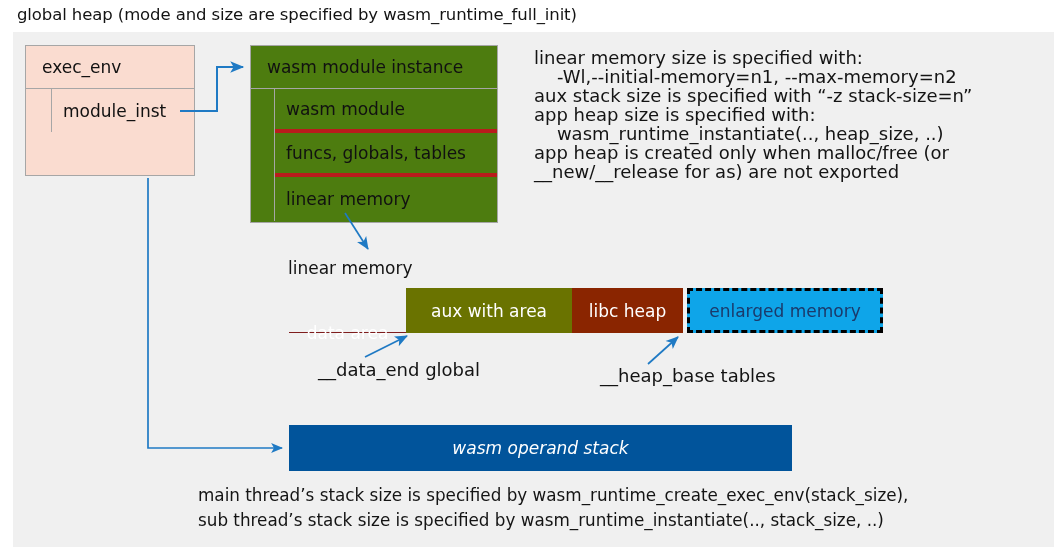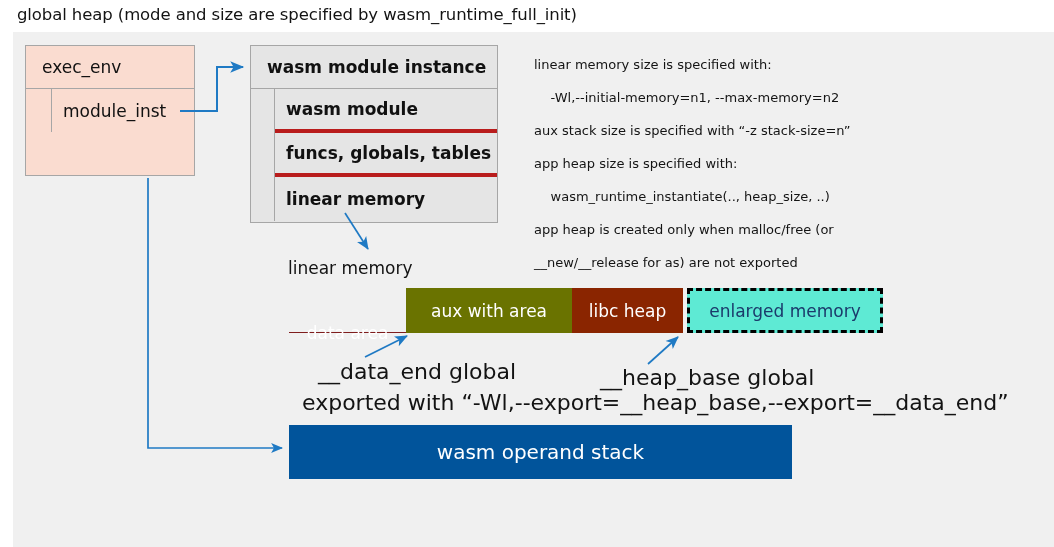--- a/index.html
+++ b/index.html
@@ -102,22 +102,22 @@
   #wasm-mi-box .hdr { height: 43px; }
   #wasm-mi-box .indent { width: 24px; }
   #wasm-mi-box .rows .row { height: 44px; }
 
   
   .note-right {
     position: absolute;
     left: 534px;
     top: 48px;
     width: 500px;
-    font-size: 13px;
-    line-height: 33px;
+    font-size: 18px;
+    line-height: 19px;
     color: #141414;
     white-space: pre;
   }
 
   
   .lm-caption {
     position: absolute;
     left: 288px;
     top: 258px;
     font-size: 17px;
@@ -134,50 +134,51 @@
     box-sizing: border-box;
     display: flex;
     align-items: center;
     justify-content: center;
     font-size: 17px;
     color: #ffffff;
     white-space: nowrap;
   }
   #linear-memory-bar .seg.dashed {
     border: 3px dashed #000000;
-    background: #5eead4;
+    background: #0ea5e9;
     color: #1b3a6b;
     margin-left: 4px;
   }
 
   
   .ann {
     position: absolute;
-    font-size: 22px;
+    font-size: 18px;
     color: #131313;
     white-space: nowrap;
   }
   #ann-data-end   { left: 318px; top: 359px; }
   #ann-heap-base  { left: 600px; top: 365px; }
   #ann-exported   { left: 302px; top: 390px; }
 
   
   #operand-stack-bar {
     position: absolute;
     left: 289px;
     top: 425px;
     width: 503px;
-    height: 54px;
+    height: 46px;
     background: #01549b;
     display: flex;
     align-items: center;
     justify-content: center;
-    font-size: 20px;
+    font-size: 17px;
     color: #ffffff;
     white-space: nowrap;
+    font-style: italic;
   }
 
   
   .note-bottom {
     position: absolute;
     left: 198px;
     top: 483px;
     font-size: 16.8px;
     line-height: 25px;
     color: #141414;
@@ -205,21 +206,21 @@
   <div class="struct" id="exec-env-box" style="background: rgb(250, 220, 208);">
     <div class="hdr">exec_env</div>
     <div class="body">
       <div class="indent"></div>
       <div class="rows">
         <div class="row">module_inst</div>
       </div>
     </div>
   </div>
 
-  <div class="struct" id="wasm-mi-box" style="background: #e5e5e5; font-weight: bold;">
+  <div class="struct" id="wasm-mi-box" style="background: #4d7c0f;">
     <div class="hdr">wasm module instance</div>
     <div class="body">
       <div class="indent"></div>
       <div class="rows">
         <div class="row">wasm module</div>
         <div class="row">funcs, globals, tables</div>
         <div class="row">linear memory</div>
       </div>
     </div>
   </div>
@@ -235,25 +236,26 @@
   <div class="lm-caption">linear memory</div>
 
   <div id="linear-memory-bar">
     <div class="seg" style="width: 117px; background: #7f1d1d; color: rgb(255, 255, 255); margin-top: 44px;">data area</div>
     <div class="seg" style="width: 166px; background: rgb(106, 115, 0); color: rgb(255, 255, 255);">aux with area</div>
     <div class="seg" style="width: 111px; background: rgb(138, 37, 0); color: rgb(255, 255, 255);">libc heap</div>
     <div class="seg dashed" style="width: 196px; color: rgb(27, 58, 107);">enlarged memory</div>
   </div>
 
   <div class="ann" id="ann-data-end">__data_end global</div>
-  <div class="ann" id="ann-heap-base">__heap_base global</div>
-  <div class="ann" id="ann-exported">exported with “-Wl,--export=__heap_base,--export=__data_end”</div>
+  <div class="ann" id="ann-heap-base">__heap_base tables</div>
 
   <div id="operand-stack-bar" style="background: rgb(1, 84, 155); color: rgb(255, 255, 255);">wasm operand stack</div>
 
+  <div class="note-bottom">main thread’s stack size is specified by wasm_runtime_create_exec_env(stack_size),
+sub thread’s stack size is specified by wasm_runtime_instantiate(.., stack_size, ..)</div>
 
   <svg id="connectors" viewBox="0 0 1054 547">
     <defs>
       <marker id="arrow" markerWidth="8" markerHeight="8" refX="6.4" refY="3.1" orient="auto" markerUnits="strokeWidth">
         <path d="M0,0.2 L7,3.1 L0,6.0 L1.7,3.1 Z" fill="#1f7ac4"></path>
       </marker>
       <marker id="arrow2" markerWidth="9" markerHeight="9" refX="7" refY="3.4" orient="auto" markerUnits="strokeWidth">
         <path d="M0,0.2 L7.6,3.4 L0,6.6 L1.9,3.4 Z" fill="#1f7ac4"></path>
       </marker>
     </defs>

